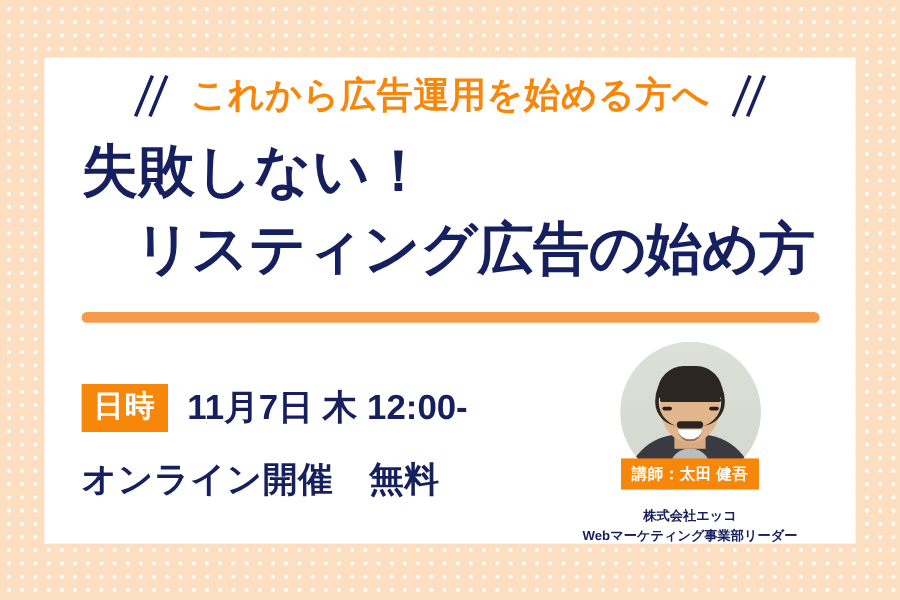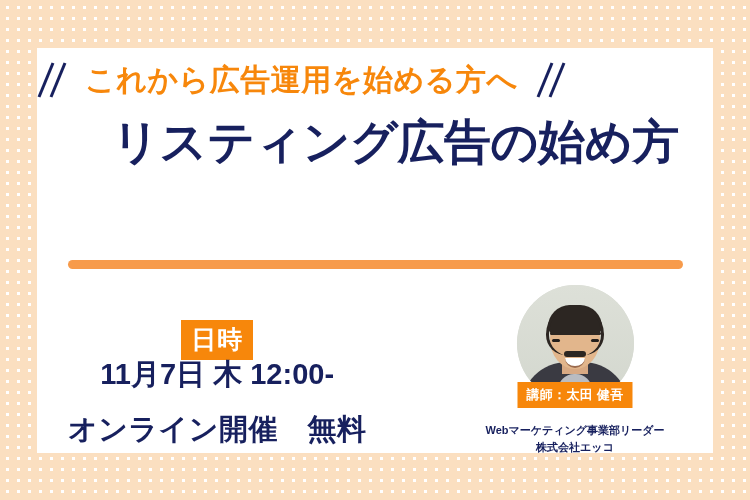--- a/index.html
+++ b/index.html
@@ -34,21 +34,21 @@
   #card{
     position:absolute;
     left:37px;top:48px;
     width:676px;height:405px;
     background:#FFFFFF;
   }
 
   
   .kicker-row{
     position:absolute;left:0;top:13px;width:676px;
-    display:flex;align-items:center;
+    display:flex;align-items:center;justify-content:center;
     gap:14px;
   }
   .slash{
     display:block;
     width:34px;height:38px;
     flex:0 0 auto;
   }
   .kicker-text{
     color:#F7870B;
     font-size:30px;
@@ -77,21 +77,21 @@
     background:#F79B4B;
     border-radius:5px;
   }
 
   
   .info{
     position:absolute;left:31px;top:272px;
     color:#17205E;
   }
   .date-row{
-    display:flex;align-items:center;flex-direction:column;
+    display:flex;align-items:center;gap:16px;
   }
   .badge{
     background:#F7870B;
     color:#FFFFFF;
     font-size:25px;
     font-weight:700;
     line-height:1;
     padding:7px 10px 8px 10px;
     letter-spacing:1px;
     white-space:nowrap;
@@ -209,20 +209,21 @@
         <line x1="28" y1="2" x2="14" y2="36" stroke="#17205E" stroke-width="3"></line>
       </svg>
       <span class="kicker-text">これから広告運用を始める方へ</span>
       <svg class="slash" viewBox="0 0 34 38">
         <line x1="6" y1="36" x2="20" y2="2" stroke="#17205E" stroke-width="3"></line>
         <line x1="18" y1="36" x2="32" y2="2" stroke="#17205E" stroke-width="3"></line>
       </svg>
     </div>
 
     <div class="headline">
+      <div class="l1">失敗しない！</div>
       <div class="l2">リスティング広告の始め方</div>
     </div>
 
     <div class="divider"></div>
 
     <div class="info">
       <div class="date-row">
         <span class="badge">日時</span>
         <span class="date-text">11月7日 木 12:00-</span>
       </div>
@@ -242,19 +243,19 @@
           <div class="p-brow l"></div>
           <div class="p-brow r"></div>
           <div class="p-eye l"></div>
           <div class="p-eye r"></div>
           <div class="p-mous"></div>
           <div class="p-mouth"></div>
         </div>
         <div class="name-banner">講師：太田 健吾</div>
       </div>
       <div class="org">
+        <div>株式会社エッコ</div>
         <div>Webマーケティング事業部リーダー</div>
-        <div>株式会社エッコ</div>
       </div>
     </div>
 
   </div>
 </div>
 
 </body></html>

